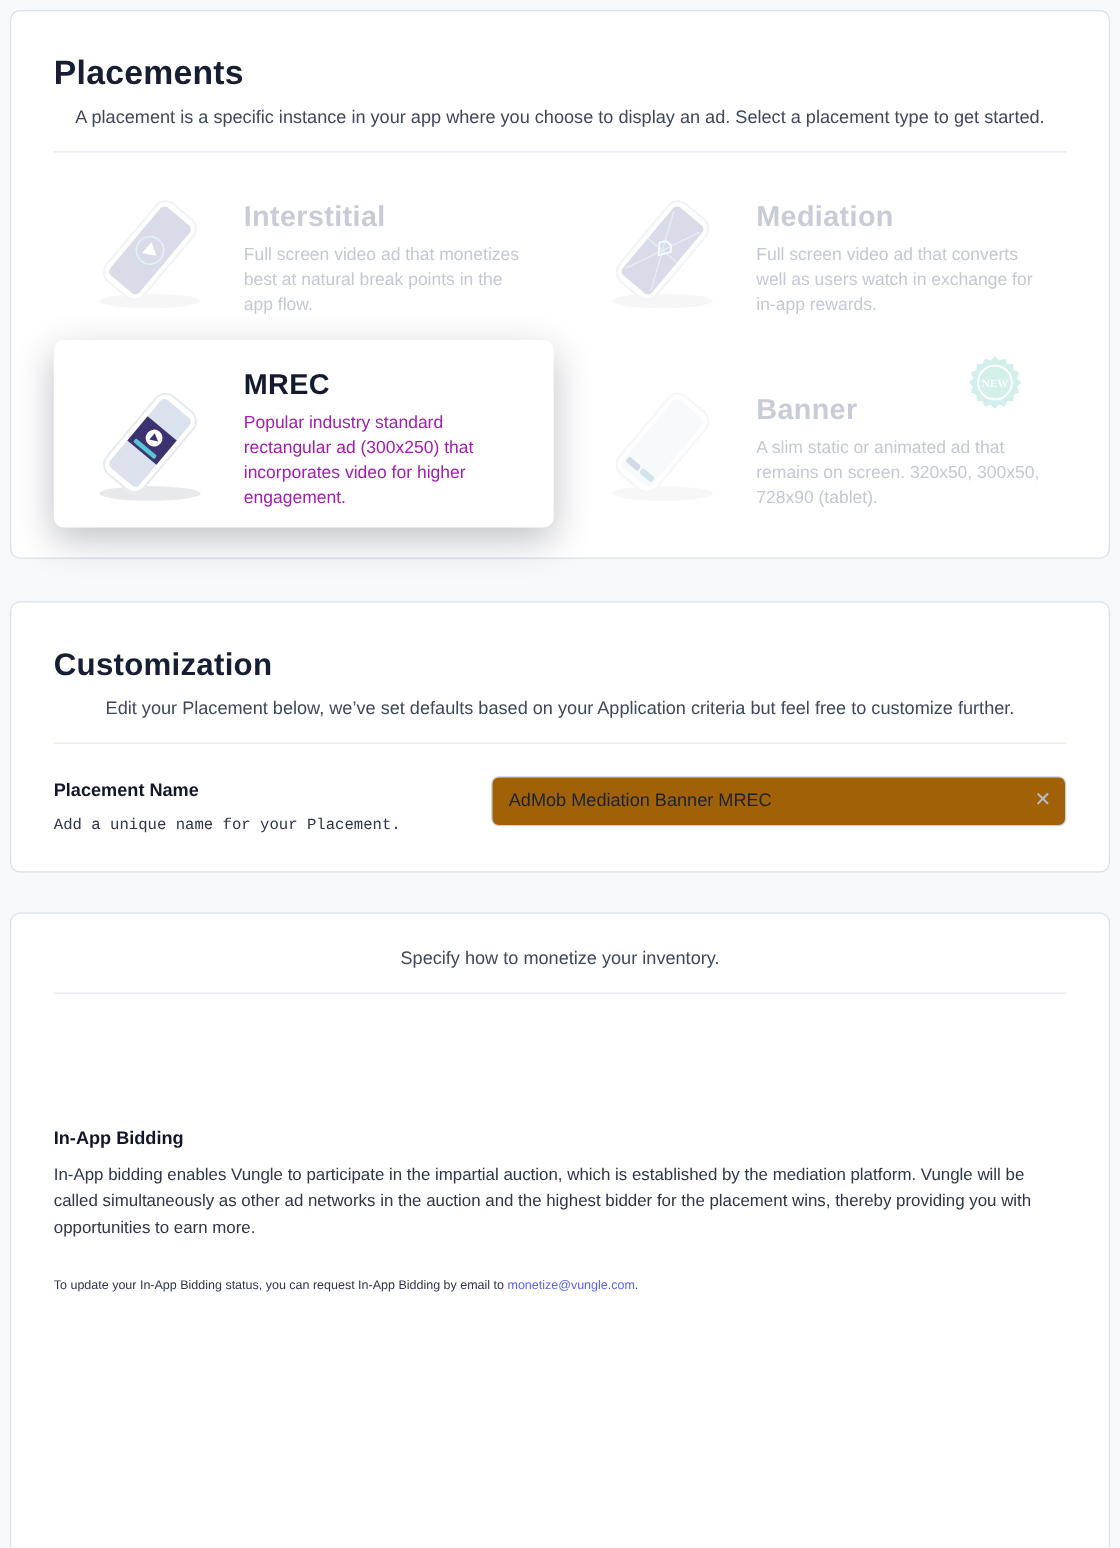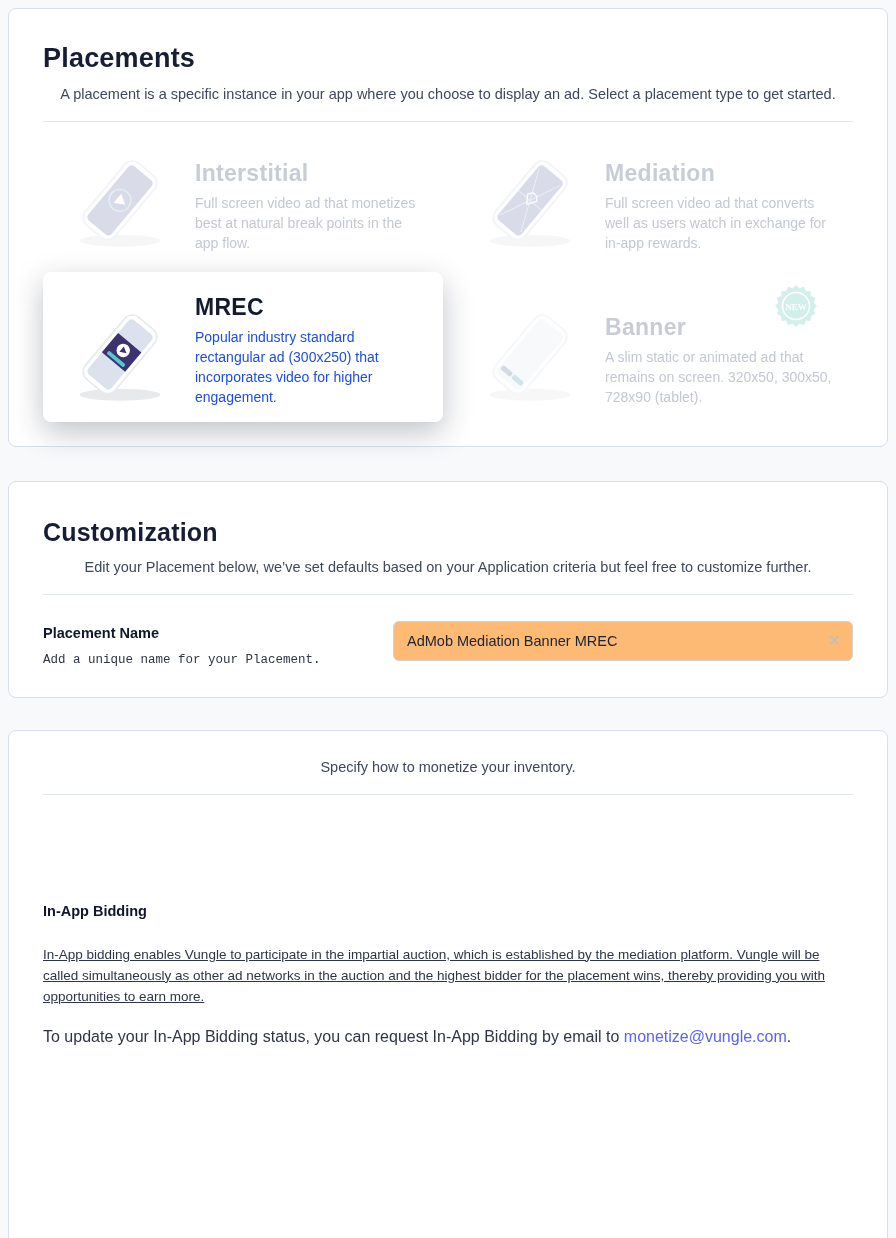--- a/index.html
+++ b/index.html
@@ -45,50 +45,50 @@
     background: #fff;
     box-shadow: 0 10px 30px rgba(30,35,58,.28);
   }
   .opt-icon { width: 118px; height: 104px; flex: none; }
   .opt-icon.dim { opacity: .5; }
   .opt-title { font-size: 23px; font-weight: 700; margin-top: 8px; letter-spacing: .3px; }
   .option.dimmed .opt-title { color: #c7ccd6; }
   .option.selected .opt-title { color: #141a2e; }
   .opt-desc { font-size: 14px; line-height: 1.42; margin-top: 7px; max-width: 272px; }
   .option.dimmed .opt-desc { color: #c3c8d2; }
-  .option.selected .opt-desc { color: #1d4ed8; }
+  .option.selected .opt-desc { color: #a21caf; }
   .new-badge {
     position: absolute; top: 12px; right: 34px;
     width: 46px; height: 46px; opacity: .75;
   }
 
   
   .field-row { display: flex; padding: 26px 0 30px 0; }
   .field-left { flex: 0 0 350px; }
   .field-label { font-size: 14.5px; font-weight: 700; color: #10172a; padding-top: 4px; }
   .field-help { font-size: 12.5px; color: #2e3547; margin-top: 12px; font-family: Liberation Mono, monospace; }
   .input-wrap { flex: 1; position: relative; }
   .text-input {
     width: 100%; height: 40px;
     border: 1px solid #c9d2df; border-radius: 6px;
     font-family: "Liberation Sans", sans-serif;
     font-size: 14.5px; color: #1b2235;
-    padding: 0 36px 0 13px; background: #fdba74; outline: none;
+    padding: 0 36px 0 13px; background: #a16207; outline: none;
   }
   .clear-x {
     position: absolute; right: 12px; top: 10px;
     font-size: 16px; color: #b8bfcb; cursor: pointer; line-height: 20px;
   }
 
   
   .bidding-row { display: flex; margin-top: 108px; padding-bottom: 36px; flex-direction: column; }
   .bidding-left { flex: 0 0 350px; padding-right: 24px; }
   .bidding-label { font-size: 14.5px; font-weight: 700; color: #10172a; }
-  .bidding-desc { font-size: 13.5px; line-height: 1.58; color: #2e3547; margin-top: 25px; text-decoration: underline; }
-  .bidding-note { font-size: 16px; line-height: 1.58; color: #2e3547; margin-top: 16px; }
+  .bidding-desc { font-size: 13.5px; line-height: 1.58; color: #2e3547; margin-top: 10px; }
+  .bidding-note { font-size: 10px; line-height: 1.58; color: #2e3547; margin-top: 28px; }
   .email-link { color: #5b63ee; text-decoration: none; cursor: pointer; }
   .toggle-row { display: flex; align-items: center; gap: 13px; padding-top: 0; }
   .toggle {
     width: 40px; height: 22px; border-radius: 11px;
     background: #dde2ea; position: relative; cursor: pointer; flex: none;
   }
   .toggle .knob {
     position: absolute; left: 2px; top: 2px; width: 18px; height: 18px;
     border-radius: 50%; background: #fff;
     box-shadow: 0 1px 3px rgba(20,25,40,.35);

